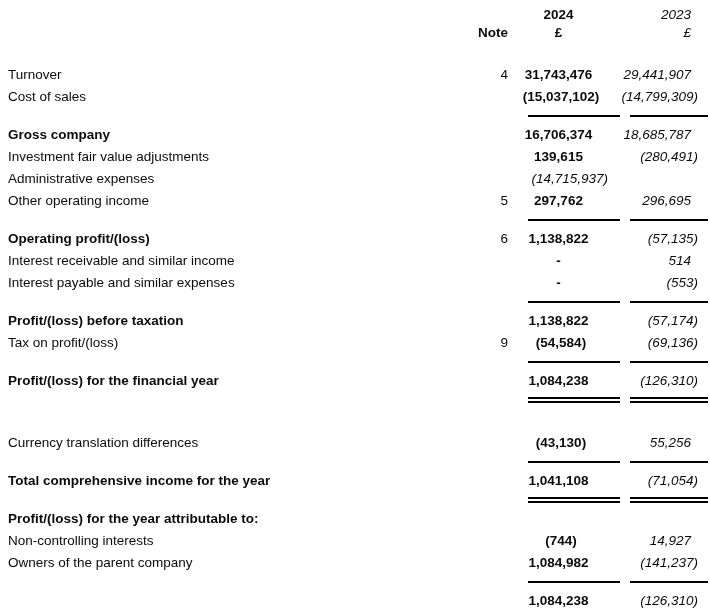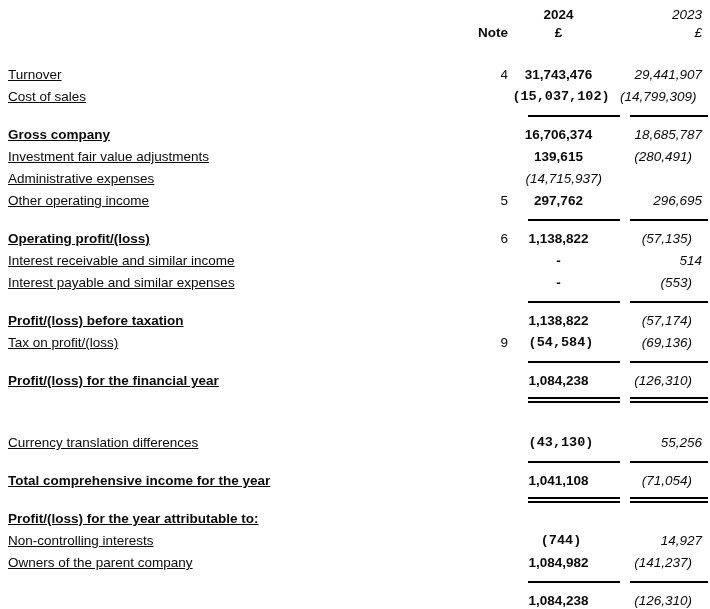--- a/index.html
+++ b/index.html
@@ -17,26 +17,26 @@
   }
   .grid-row {
     display: grid;
     grid-template-columns: 460px 50px 110px 90px;
   }
   
   .hdr { margin-bottom: 22px; }
   .hdr .line { height: 18px; line-height: 18px; display: block; }
   .hdr .c-note { font-weight: 700; }
   
-  .c-label { padding-left: 8px; white-space: nowrap; text-decoration: underline; }
+  .c-label { padding-left: 8px; white-space: nowrap; }
   .c-note  { text-align: right; padding-right: 2px; }
   .c-2024  { text-align: center; padding-right: 13px; font-weight: 700; white-space: nowrap; }
-  .c-2024.paren { padding-right: 8px; font-family: Liberation Mono, monospace; }
-  .c-2023  { text-align: right; padding-right: 8px; font-style: italic; white-space: nowrap; }
-  .c-2023.paren { padding-right: 18px; }
+  .c-2024.paren { padding-right: 8px; }
+  .c-2023  { text-align: right; padding-right: 19px; font-style: italic; white-space: nowrap; }
+  .c-2023.paren { padding-right: 12px; }
   
   .row.item { height: 22px; line-height: 22px; }
   .row.item.bold .c-label { font-weight: 700; }
   .row.spacer { height: 24px; }
   .row.rule { height: 16px; align-items: center; }
   .rule-line { border-top: 2px solid #000; height: 0; }
   .row.dbl .rule-line {
     height: 6px;
     border-top: 2px solid #000;
     border-bottom: 2px solid #000;

